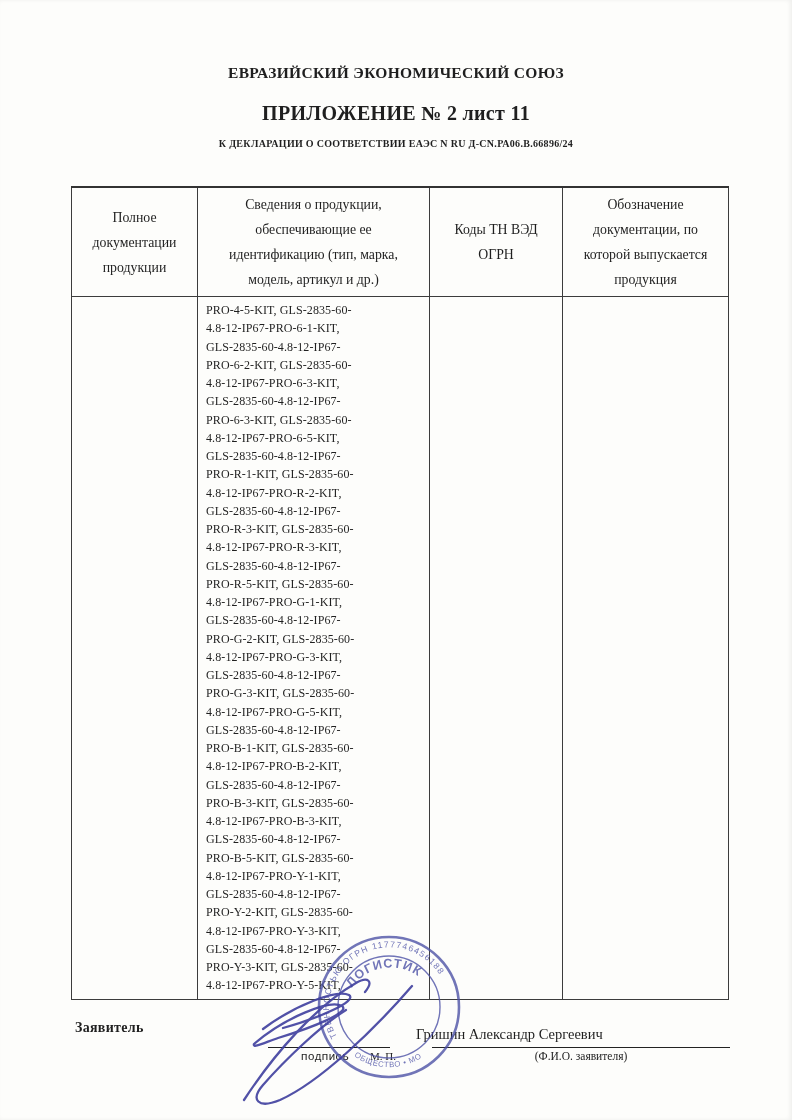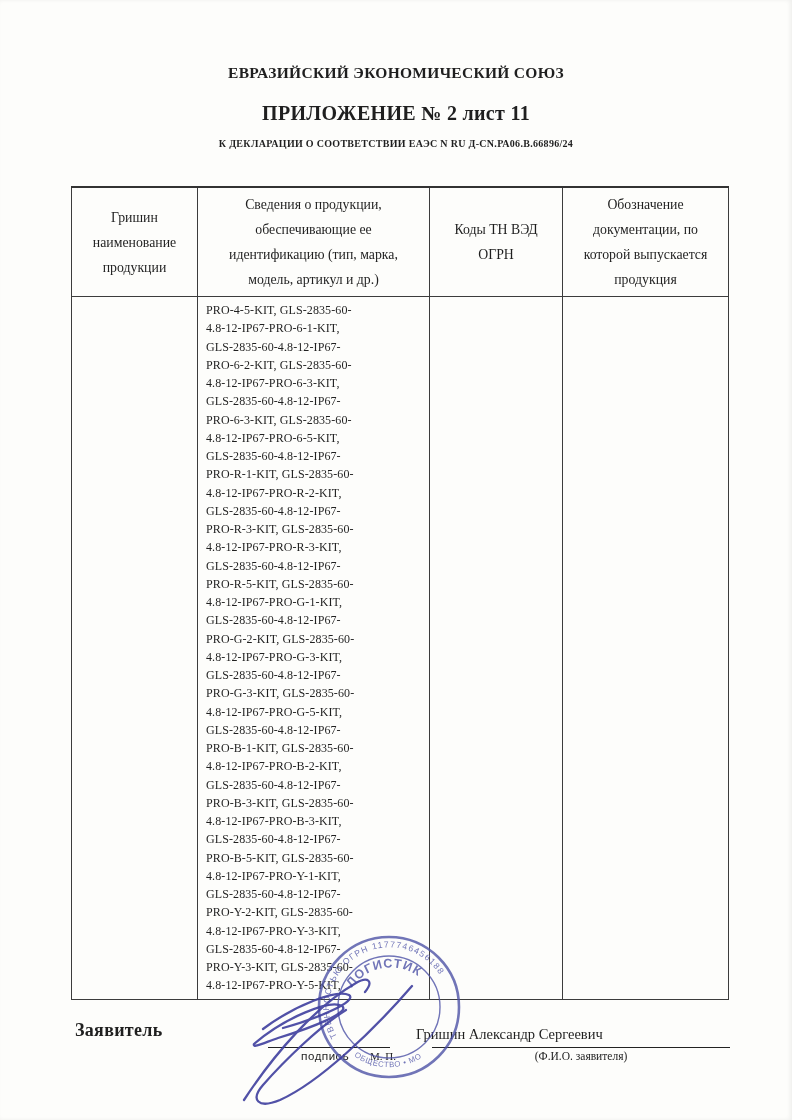--- a/index.html
+++ b/index.html
@@ -40,21 +40,21 @@
     vertical-align:top;
     font-size:12px;
   }
   td.products{
     white-space:pre-line;
     line-height:18.25px;
     padding:3px 6px 3px 11px;
     letter-spacing:.1px;
   }
 
-  .footer-label{position:absolute;left:75px;top:1020px;font-size:18px;font-weight:bold;letter-spacing:.3px;}
+  .footer-label{position:absolute;left:75px;top:1020px;font-size:14px;font-weight:bold;letter-spacing:.3px;}
   .sig-line{position:absolute;border-top:1.4px solid #222;height:0;}
   .line-signature{left:268px;top:1047px;width:122px;}
   .line-name{left:432px;top:1047px;width:298px;}
   .caption{position:absolute;text-align:center;font-size:11.5px;color:#222;}
   .cap-sign{left:264px;top:1050px;width:122px;font-family:Liberation Mono, monospace;}
   .cap-fio{left:432px;top:1050px;width:298px;}
   .mp{position:absolute;left:370px;top:1050px;font-size:11px;}
   .applicant-name{position:absolute;left:416px;top:1026px;width:298px;text-align:left;font-size:14.5px;}
 
   .stamp{position:absolute;left:307px;top:925px;opacity:.78;}
@@ -71,21 +71,21 @@
 
   <table class="main">
     <colgroup>
       <col style="width:126px">
         <col style="width:232px">
         <col style="width:133px">
         <col style="width:166px">
     </colgroup>
     <thead>
       <tr>
-        <th>Гришин наименование продукции</th>
+        <th>Полное документации продукции</th>
         <th>Сведения о продукции, обеспечивающие ее идентификацию (тип, марка, модель, артикул и др.)</th>
         <th>Коды ТН ВЭД ОГРН</th>
         <th>Обозначение документации, по которой выпускается продукция</th>
       </tr>
     </thead>
     <tbody>
       <tr>
         <td></td>
         <td class="products">PRO-4-5-KIT, GLS-2835-60-
 4.8-12-IP67-PRO-6-1-KIT,

